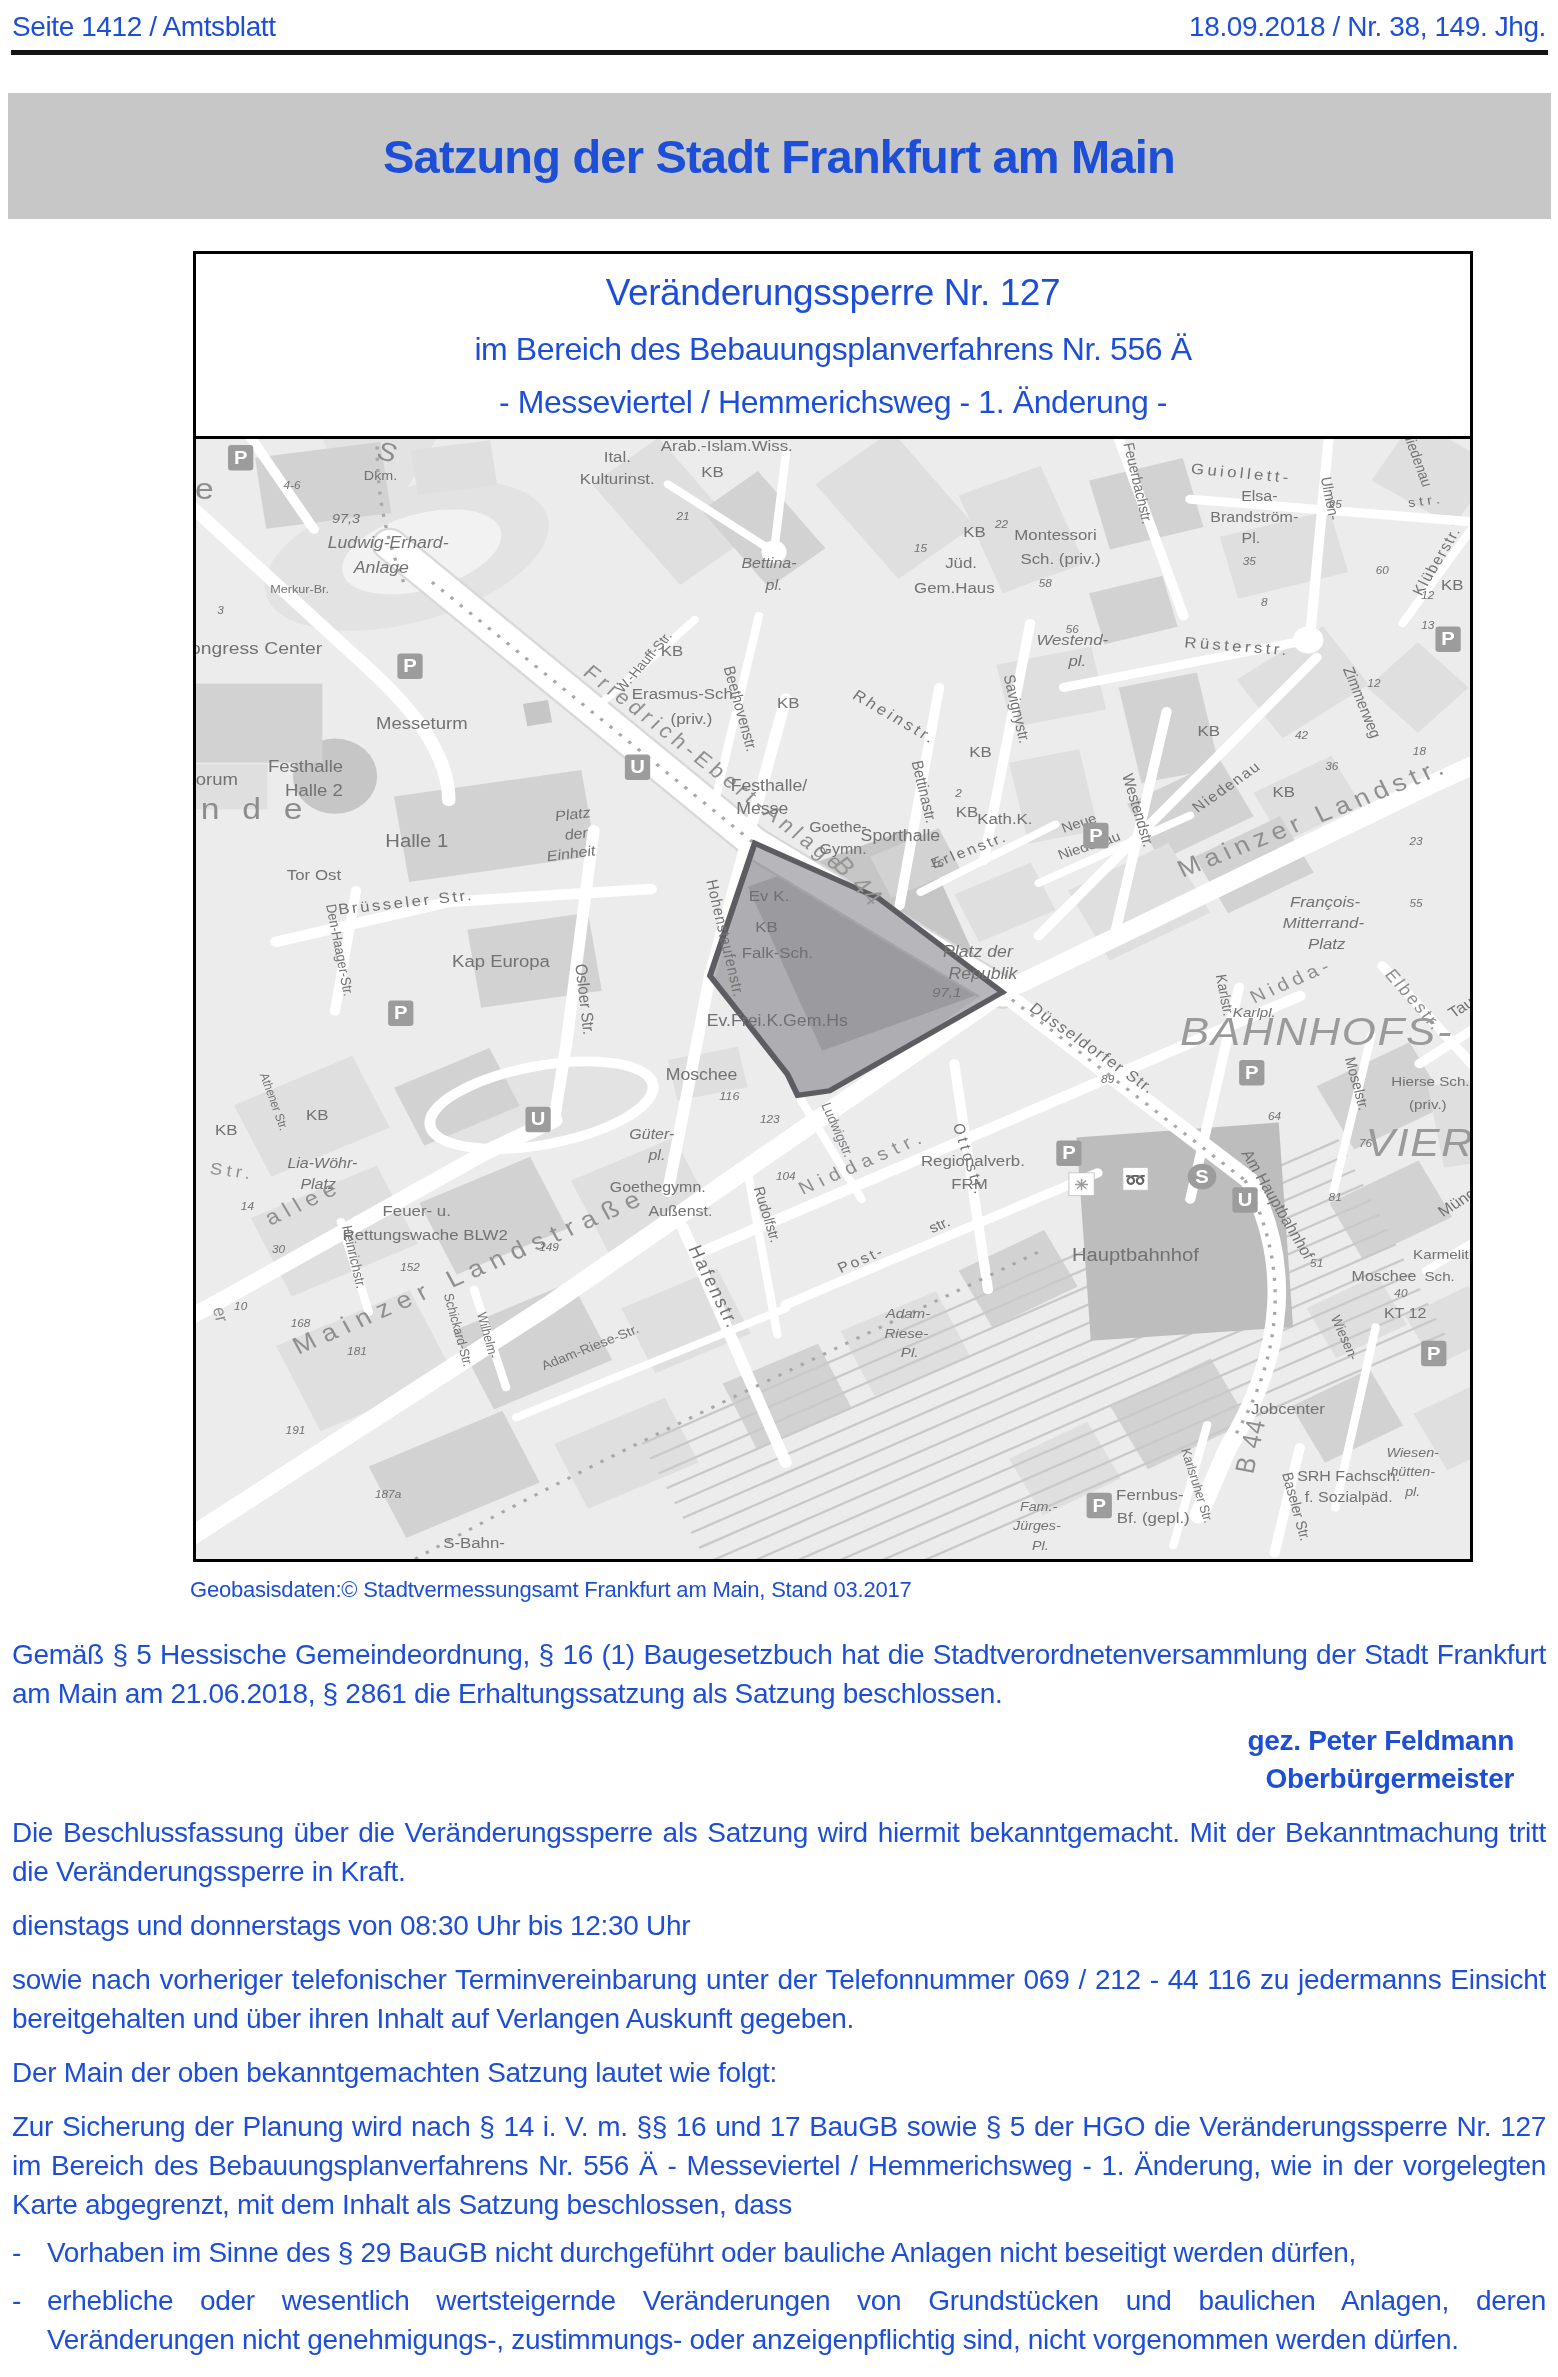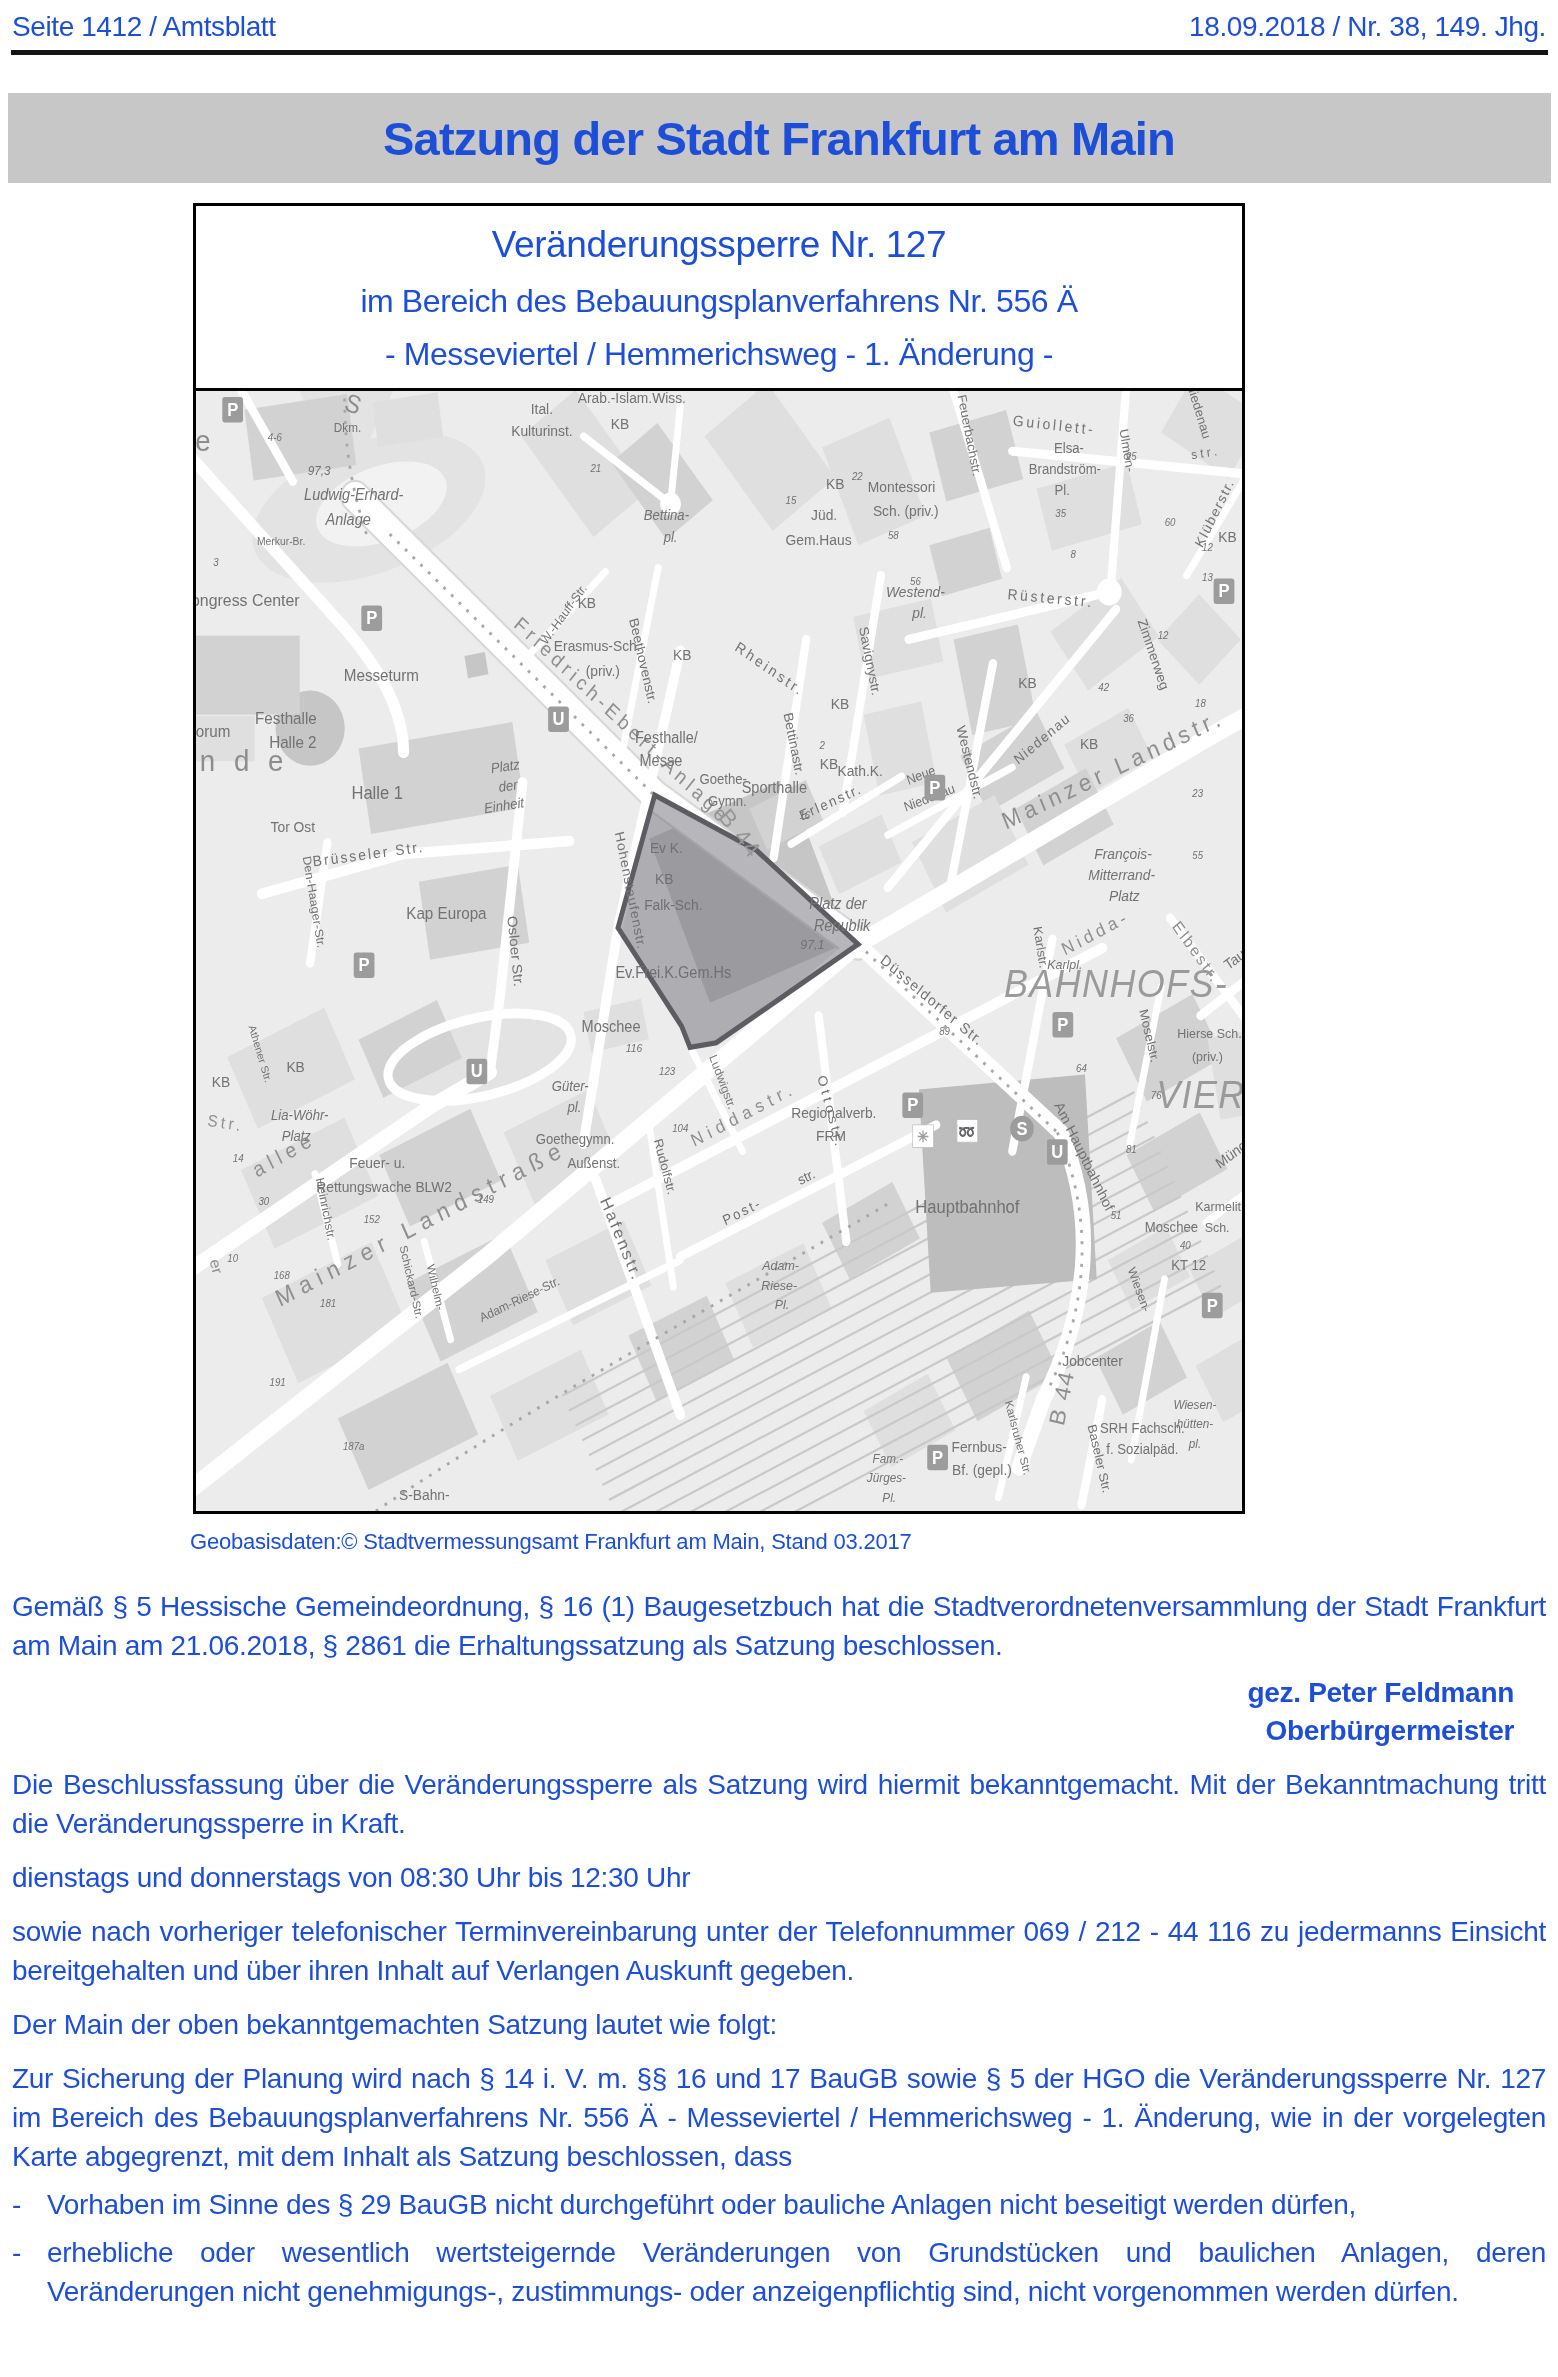--- a/index.html
+++ b/index.html
@@ -3,25 +3,25 @@
 <meta charset="utf-8">
 <style>
   html,body{margin:0;padding:0;background:#888;}
   .page{position:relative;width:1558px;height:2377px;background:#ffffff;
         font-family:"Liberation Sans",sans-serif;color:#1d4ed8;overflow:hidden;}
   
   .hdr{display:flex;justify-content:space-between;align-items:flex-end;
        padding:10.5px 12px 0 12px;font-size:28px;letter-spacing:-0.4px;}
   .hdr-rule{margin:7.5px 10.5px 0 10.5px;border-top:5.3px solid #151515;}
   
-  .banner{margin:38px 7.5px 0 7.5px;height:90px;background:#c7c7c7;
+  .banner{margin:38px 7.5px 0 7.5px;height:126px;background:#c7c7c7;
           display:flex;align-items:center;justify-content:center;}
   .banner-title{font-size:47px;font-weight:bold;letter-spacing:-0.8px;}
   
-  .box{margin:20px 0 0 193px;width:1052px;border:3.8px solid #000;box-sizing:border-box;background:#fff;}
+  .box{margin:32px 0 0 193px;width:1280px;border:3.8px solid #000;box-sizing:border-box;background:#fff;}
   .box-titles{text-align:center;padding:10.5px 0 15px 0;border-bottom:3px solid #000;}
   .bt1{font-size:37px;margin-top:7.5px;letter-spacing:-0.4px;}
   .bt2{font-size:32px;margin-top:16.6px;letter-spacing:-0.4px;}
   
   .map{position:relative;width:100%;height:1120px;background:#ececec;overflow:hidden;}
   .map svg{display:block;width:100%;height:100%;}
   .b1{fill:#dfdfdf;} .b2{fill:#d2d2d2;} .b3{fill:#c6c6c6;}
   .road{stroke:#ffffff;fill:none;stroke-linecap:round;stroke-linejoin:round;}
   .roadc{stroke:#d8d8d8;fill:none;stroke-linecap:round;}
   .dots{stroke:#a8a8a8;fill:none;stroke-dasharray:4 11;stroke-width:4;}

